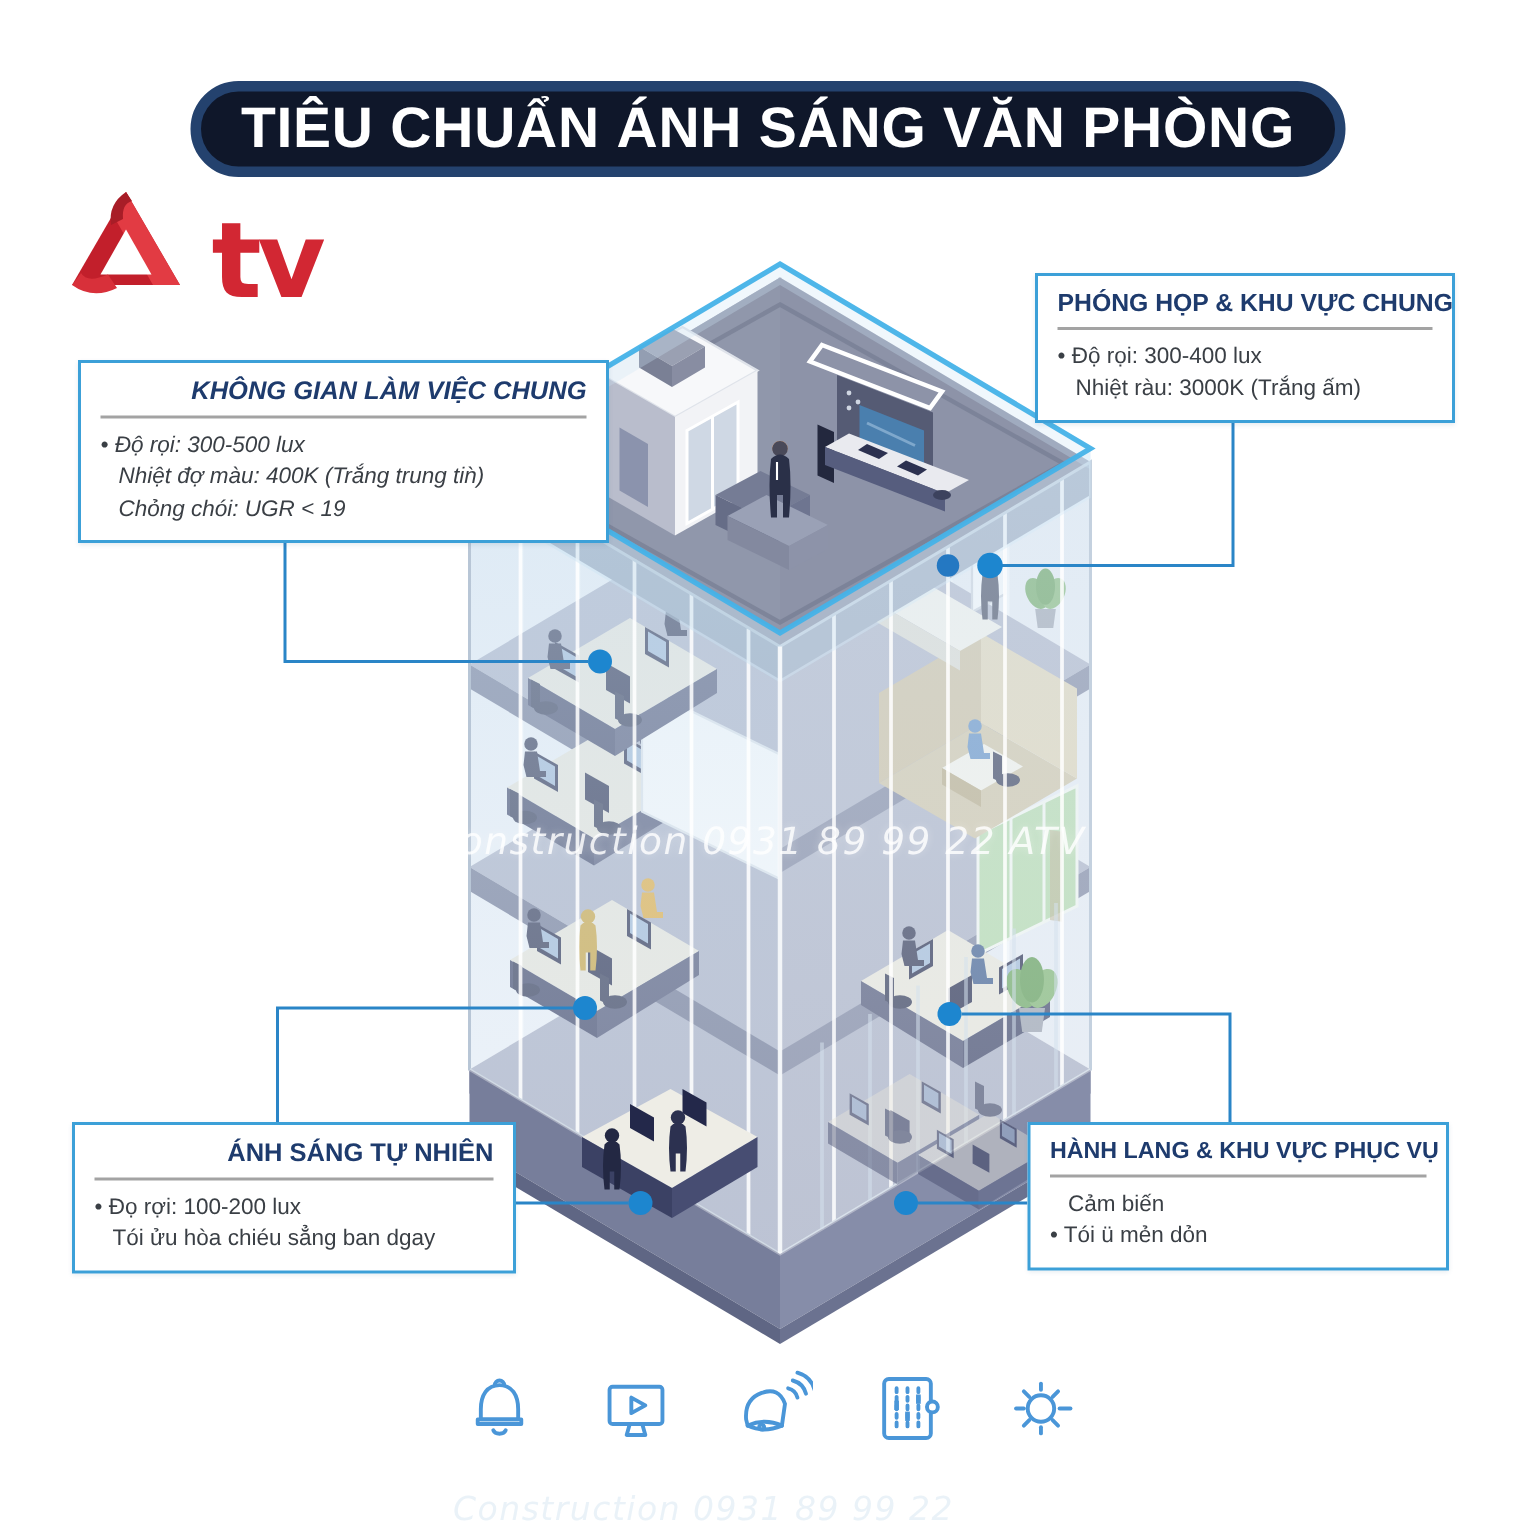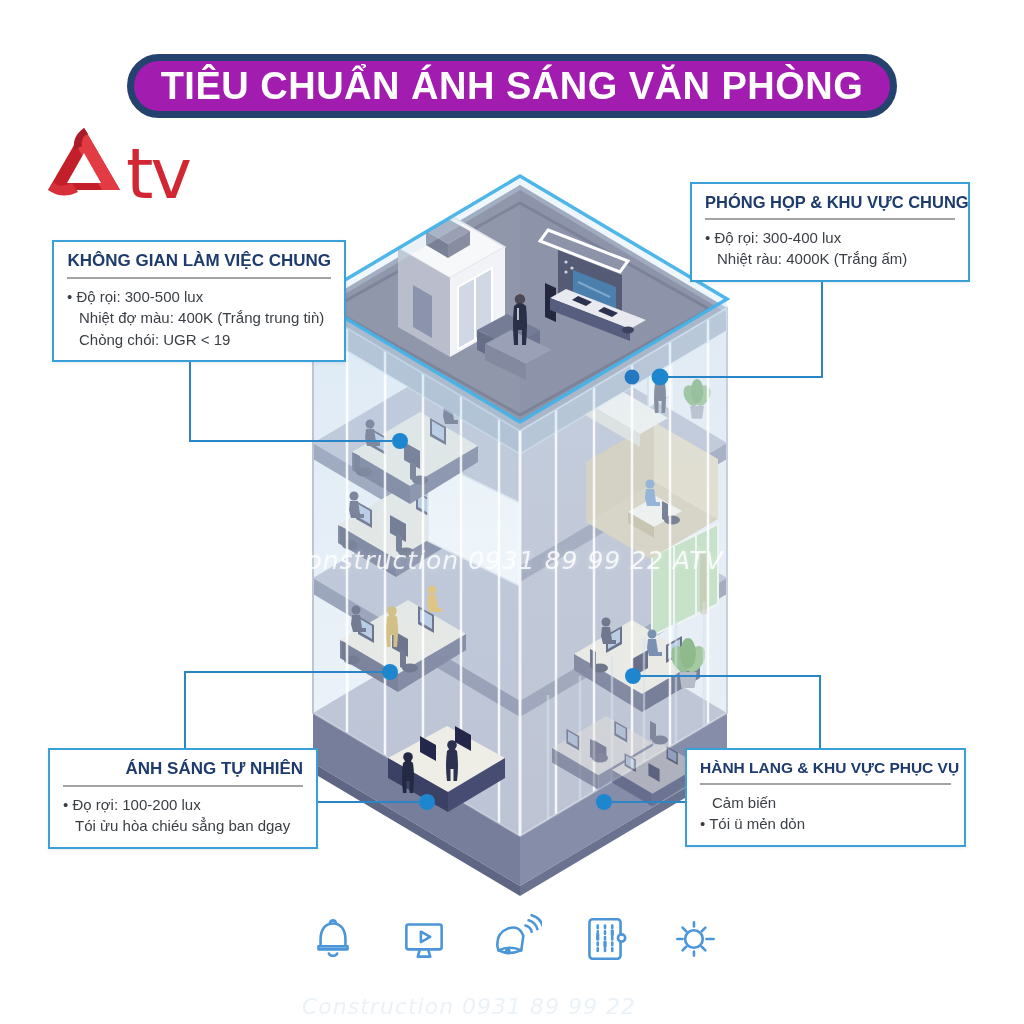--- a/index.html
+++ b/index.html
@@ -2,46 +2,46 @@
 <html><head>
 <meta charset="utf-8">
 <style>
   html,body{margin:0;padding:0;background:#ffffff;}
   .stage{position:relative;width:1024px;height:1024px;background:#ffffff;overflow:hidden;
          font-family:"Liberation Sans",sans-serif;}
   .stage svg.scene{position:absolute;left:0;top:0;z-index:1;}
 
   
   .banner{position:absolute;left:127px;top:54px;width:770px;height:64px;z-index:5;
-          background:#a21caf;border:7px solid #24426e;border-radius:42px;
+          background:#0f172a;border:7px solid #24426e;border-radius:42px;
           display:flex;align-items:center;justify-content:center;box-sizing:border-box;}
   .banner span{color:#ffffff;font-size:38px;font-weight:bold;letter-spacing:.5px;white-space:nowrap;}
 
   
   .logo{position:absolute;left:44px;top:126px;z-index:5;width:200px;}
   .logo-row{display:flex;align-items:flex-end;}
-  .logo-tv{font-family:"DejaVu Sans",sans-serif;font-weight:normal;color:#d22733;
-           font-size:70px;line-height:.78;margin-left:2px;letter-spacing:-3px;}
+  .logo-tv{font-family:"DejaVu Sans",sans-serif;font-weight:bold;color:#d22733;
+           font-size:70px;line-height:.78;margin-left:17px;letter-spacing:-3px;}
   .logo-sub{font-family:"DejaVu Sans",sans-serif;font-style:italic;font-size:21px;color:#333;
             letter-spacing:2px;margin-top:7px;margin-left:10px;white-space:nowrap;}
   .logo-sub sup{font-size:11px;letter-spacing:0;}
 
   
   .callout{position:absolute;z-index:6;background:#ffffff;border:2px solid #3ca0d8;
            box-sizing:border-box;padding:9px 13px 10px 13px;box-shadow:0 1px 3px rgba(60,100,140,.12);}
   .callout .ttl{color:#1e3b6d;font-weight:bold;text-align:right;white-space:nowrap;
                 border-bottom:2px solid #a3a3a3;padding-bottom:6px;margin-bottom:7px;}
   .callout .row{color:#3a3f45;font-size:15px;line-height:1.42;white-space:nowrap;}
   .callout .row.b::before{content:"• ";color:#3a3f45;}
   .callout .row.c{padding-left:12px;}
-  #box-workspace{left:52px;top:240px;width:294px;}
+  #box-workspace{left:52px;top:240px;width:354px;font-style:italic;}
   #box-workspace .ttl{font-size:17px;}
   #box-meeting{left:690px;top:182px;width:280px;}
   #box-meeting .ttl{font-size:16.5px;}
-  #box-natural{left:48px;top:748px;width:270px;min-height:98px;}
+  #box-natural{left:48px;top:748px;width:296px;min-height:98px;}
   #box-natural .ttl{font-size:17px;}
   #box-corridor{left:685px;top:748px;width:281px;}
   #box-corridor .ttl{font-size:15.5px;}
 
   
   .wm-mid{position:absolute;left:288px;top:546px;width:500px;z-index:3;
           font-family:"DejaVu Sans",sans-serif;font-style:italic;font-size:25px;
           color:rgba(255,255,255,.82);letter-spacing:1px;white-space:nowrap;overflow:hidden;
           text-shadow:0 0 6px rgba(255,255,255,.35);}
   .wm-bot{position:absolute;left:302px;top:994px;z-index:3;
@@ -328,21 +328,21 @@
   <div class="callout" id="box-workspace">
     <div class="ttl">KHÔNG GIAN LÀM VIỆC CHUNG</div>
     <div class="row b">Độ rọi: 300-500 lux</div>
     <div class="row c">Nhiệt đợ màu: 400K (Trắng trung tiǹ)</div>
     <div class="row c">Chỏng chói: UGR &lt; 19</div>
   </div>
 
   <div class="callout" id="box-meeting">
     <div class="ttl">PHÓNG HỌP &amp; KHU VỰC CHUNG</div>
     <div class="row b">Độ rọi: 300-400 lux</div>
-    <div class="row c">Nhiệt ràu: 4000K (Trắng ấm)</div>
+    <div class="row c">Nhiệt ràu: 3000K (Trắng ấm)</div>
   </div>
 
   <div class="callout" id="box-natural">
     <div class="ttl">ÁNH SÁNG TỰ NHIÊN</div>
     <div class="row b">Đọ rợi: 100-200 lux</div>
     <div class="row c">Tói ửu hòa chiéu sẳng ban dgay</div>
   </div>
 
   <div class="callout" id="box-corridor">
     <div class="ttl">HÀNH LANG &amp; KHU VỰC PHỤC VỤ</div>

